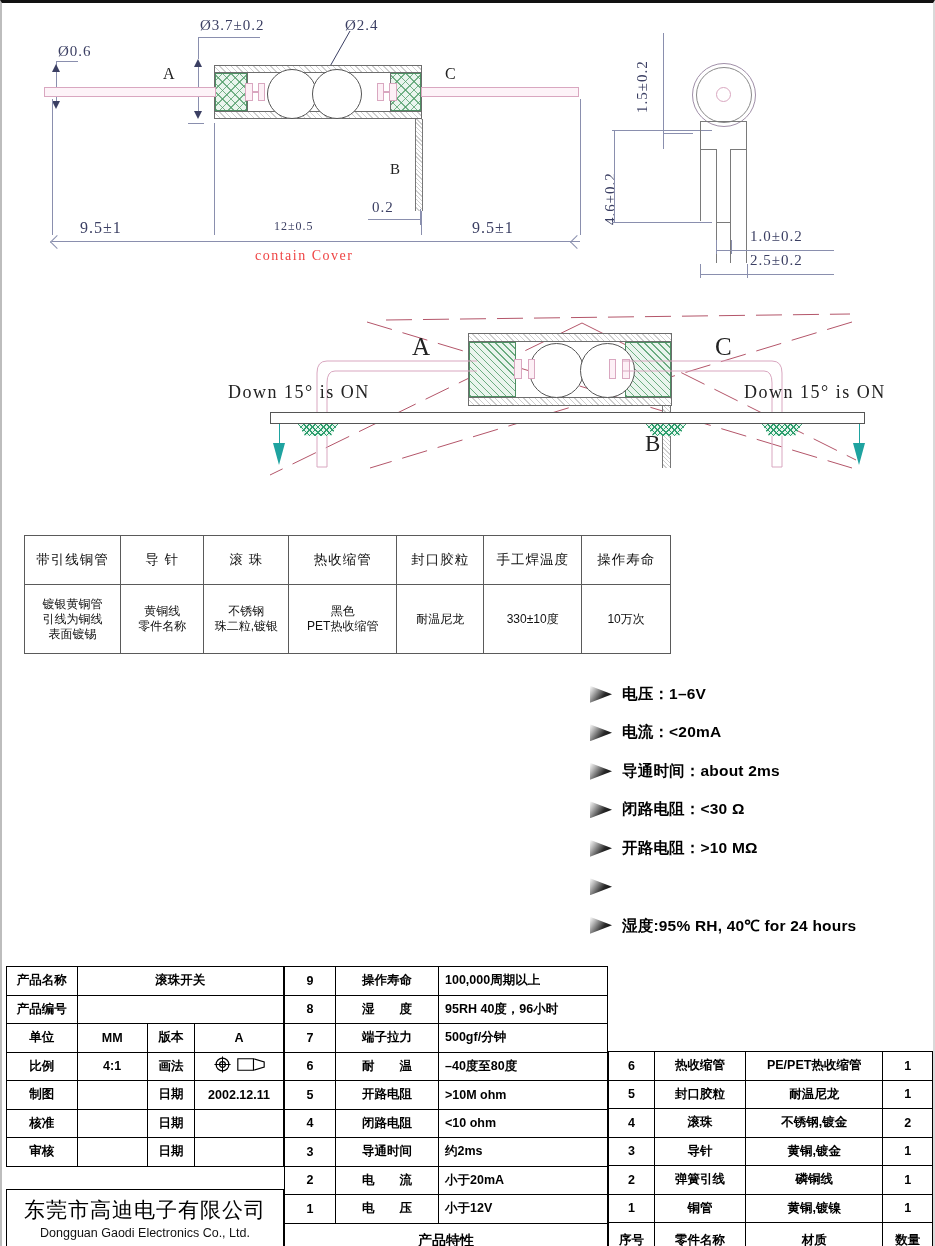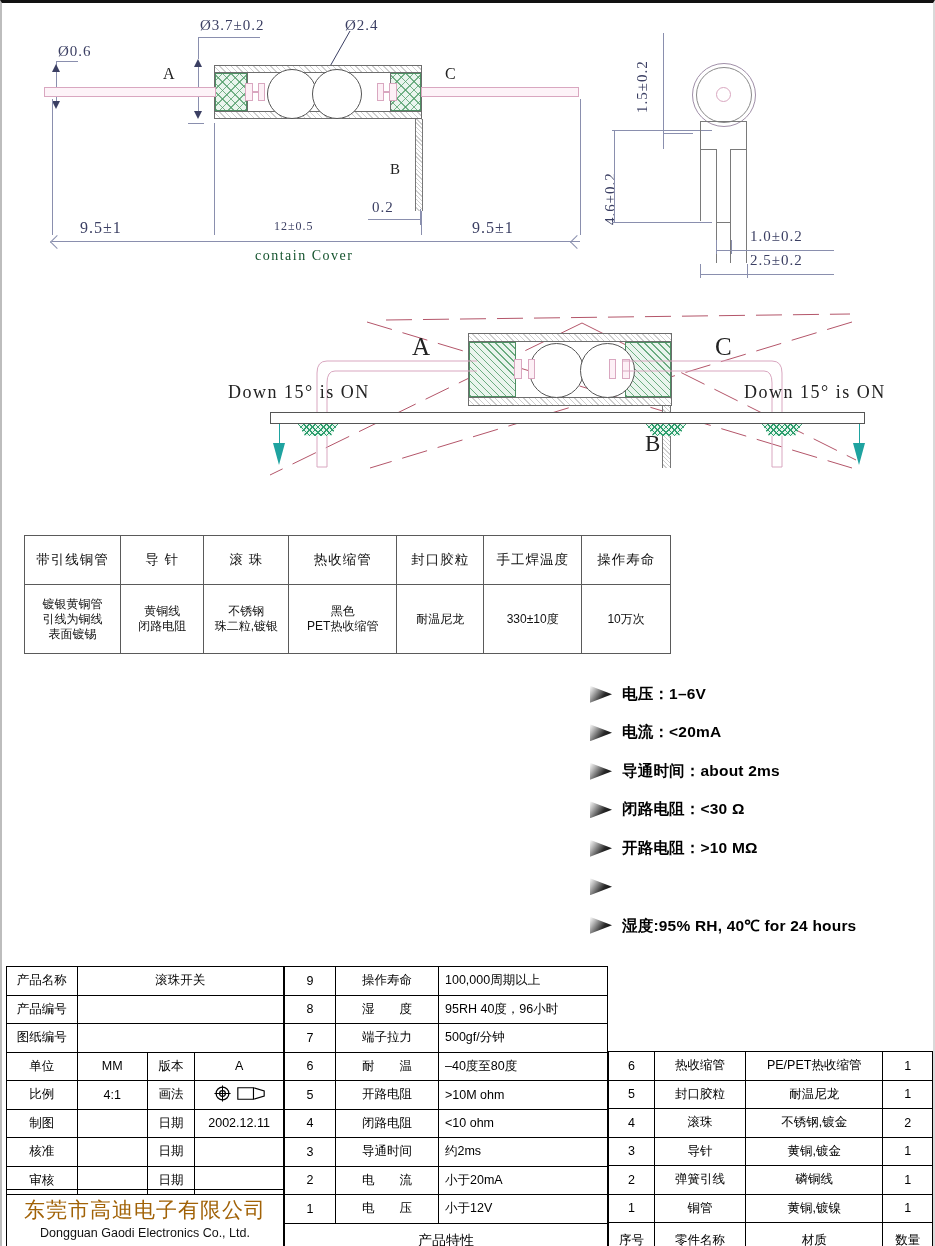--- a/index.html
+++ b/index.html
@@ -49,33 +49,33 @@
   
   .specs{position:absolute;left:588px;top:672px;width:345px;}
   .spec{display:flex;align-items:center;height:38.5px;}
   .bullet{width:22px;height:17px;flex:0 0 22px;margin-right:10px;
      clip-path:polygon(0 0,100% 50%,0 100%);
      background:linear-gradient(125deg,#ffffff 0%,#b9b9b9 22%,#2a2a2a 60%,#000 100%);}
   .spec span{font-family:"Liberation Sans",sans-serif;font-weight:bold;
      font-size:15.5px;color:#000;white-space:nowrap;letter-spacing:.2px;}
 
   
-  .btbl{position:absolute;font-family:"Liberation Sans",sans-serif;font-weight:normal;}
+  .btbl{position:absolute;font-family:"Liberation Sans",sans-serif;font-weight:bold;}
   .btbl td{border:1px solid #000;text-align:center;vertical-align:middle;
      font-size:12.5px;color:#000;padding:0 3px;height:27.5px;}
   .btbl td.l{text-align:left;padding-left:6px;}
 
   #tb-left{left:4px;top:963px;width:278px;}
   #tb-mid{left:282px;top:963px;width:324px;}
   #tb-right{left:606px;top:1048px;width:325px;}
 
   .company{position:absolute;left:4px;top:1186px;width:278px;height:58px;
      border:1px solid #000;box-sizing:border-box;display:flex;flex-direction:column;
      align-items:center;justify-content:center;}
-  .company .cn{font-family:Liberation Sans, sans-serif;font-size:21px;color:#a16207;letter-spacing:1px;}
+  .company .cn{font-family:Liberation Sans, sans-serif;font-size:21px;color:#000000;letter-spacing:1px;}
   .company .en{font-family:"Liberation Sans",sans-serif;font-size:12.5px;color:#111;margin-top:2px;}
 
   .projsym{display:inline-flex;align-items:center;gap:6px;}
   .projsym svg{display:block;}
 </style>
 </head>
 <body>
 
 <div id="sheet">
 
@@ -143,21 +143,21 @@
     <div class="vline" style="left:419px;top:208px;height:24px;"></div>
     <div class="vline" style="left:578px;top:96px;height:136px;"></div>
     <div class="hline" style="left:50px;top:238px;width:528px;"></div>
 
     <div class="abs" style="left:50px;top:234px;width:9px;height:9px;border-bottom:1px solid #8a8fae;border-left:1px solid #8a8fae;transform:rotate(45deg);"></div>
     <div class="abs" style="left:570px;top:234px;width:9px;height:9px;border-bottom:1px solid #8a8fae;border-left:1px solid #8a8fae;transform:rotate(45deg);"></div>
 
     <div class="dimtxt" style="left:78px;top:216px;font-size:16px;">9.5±1</div>
     <div class="dimtxt" style="left:272px;top:216px;font-size:12px;">12±0.5</div>
     <div class="dimtxt" style="left:470px;top:216px;font-size:16px;">9.5±1</div>
-    <div class="lbl" style="left:253px;top:245px;font-size:14px;letter-spacing:1.5px;color:#14532d;">contain Cover</div>
+    <div class="lbl" style="left:253px;top:245px;font-size:14px;letter-spacing:1.5px;color:#ef4444;">contain Cover</div>
   </div>
 
   <div>
 
     <div class="dimtxt rot90" style="left:632px;top:110px;font-size:15px;">1.5±0.2</div>
     <div class="vline" style="left:661px;top:30px;height:116px;"></div>
     <div class="hline" style="left:661px;top:130px;width:30px;"></div>
 
     <div class="dimtxt rot90" style="left:600px;top:222px;font-size:15px;">4.6±0.2</div>
     <div class="hline" style="left:610px;top:127px;width:100px;"></div>
@@ -267,21 +267,21 @@
       <td style="width:110px">热收缩管</td>
       <td style="width:88px">封口胶粒</td>
       <td style="width:98px">手工焊温度</td>
       <td style="width:90px">操作寿命</td>
     </tr>
     <tr class="body">
       <td style="white-space:pre-line">镀银黄铜管
 引线为铜线
 表面镀锡</td>
       <td style="white-space:pre-line">黄铜线
-闭路电阻</td>
+零件名称</td>
       <td style="white-space:pre-line">不锈钢
 珠二粒,镀银</td>
       <td style="white-space:pre-line">黑色
 PET热收缩管</td>
       <td style="white-space:pre-line">耐温尼龙</td>
       <td style="white-space:pre-line">330±10度</td>
       <td style="white-space:pre-line">10万次</td>
     </tr>
   </tbody>
     </table>
@@ -317,24 +317,20 @@
   </div>
 
   <table class="btbl" id="tb-left">
     <tbody>
         <tr>
       <td style="width:74px">产品名称</td>
       <td colspan="3">滚珠开关</td>
     </tr>
     <tr>
       <td>产品编号</td>
-      <td colspan="3"></td>
-    </tr>
-    <tr>
-      <td>图纸编号</td>
       <td colspan="3"></td>
     </tr>
     <tr>
       <td>单位</td>
       <td style="width:72px">MM</td>
       <td style="width:46px">版本</td>
       <td style="width:86px">A</td>
     </tr>
     <tr>
       <td>比例</td>

